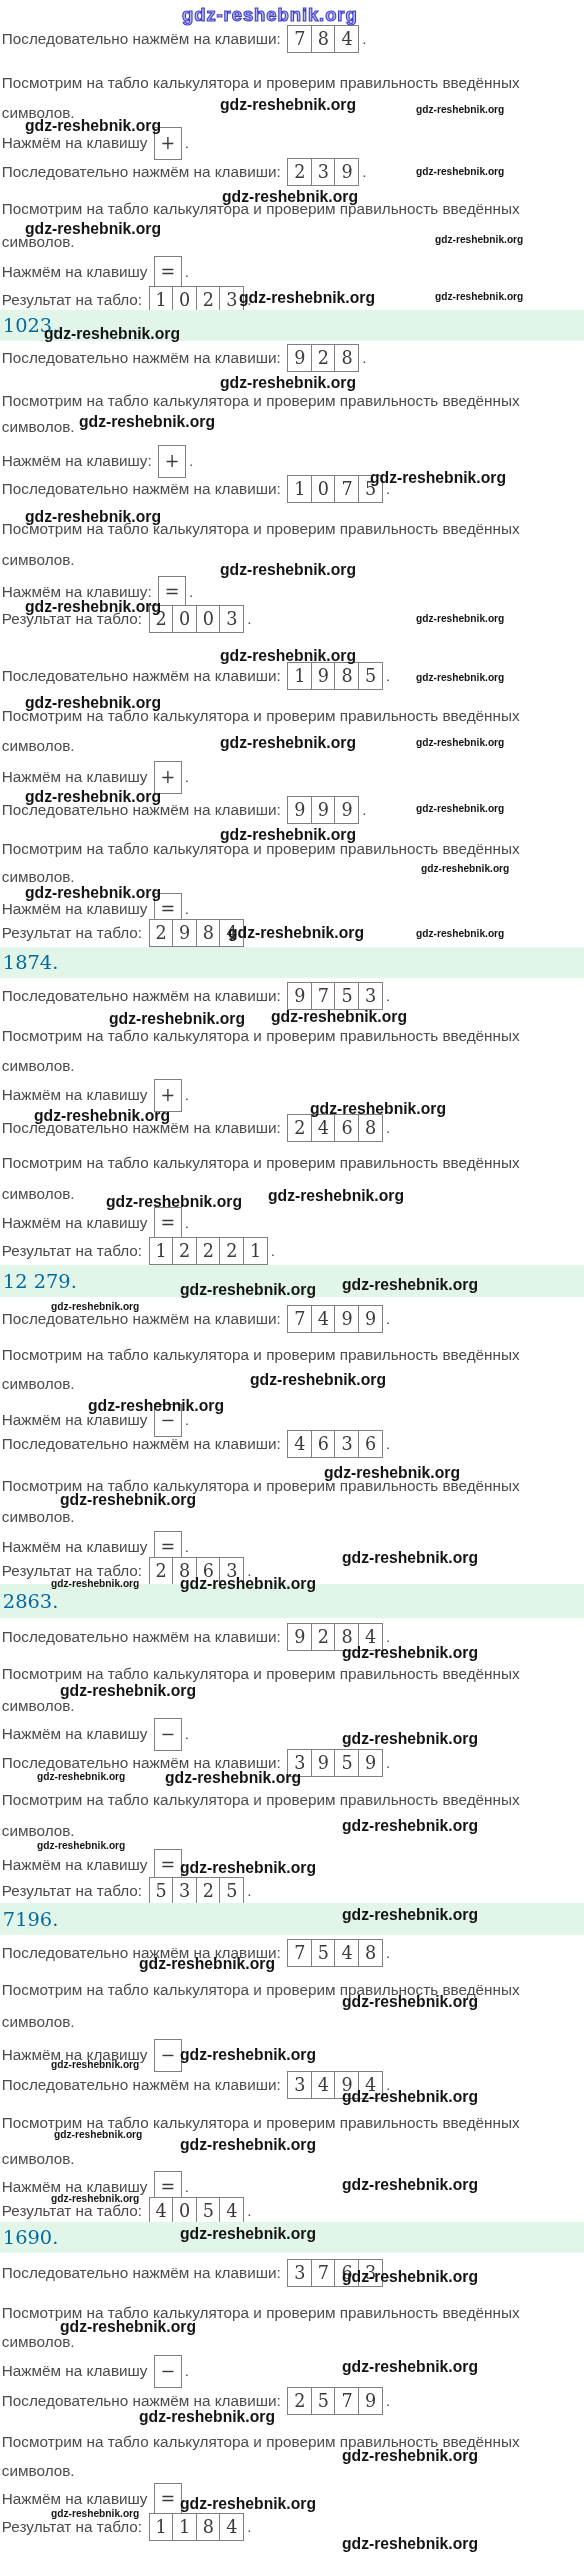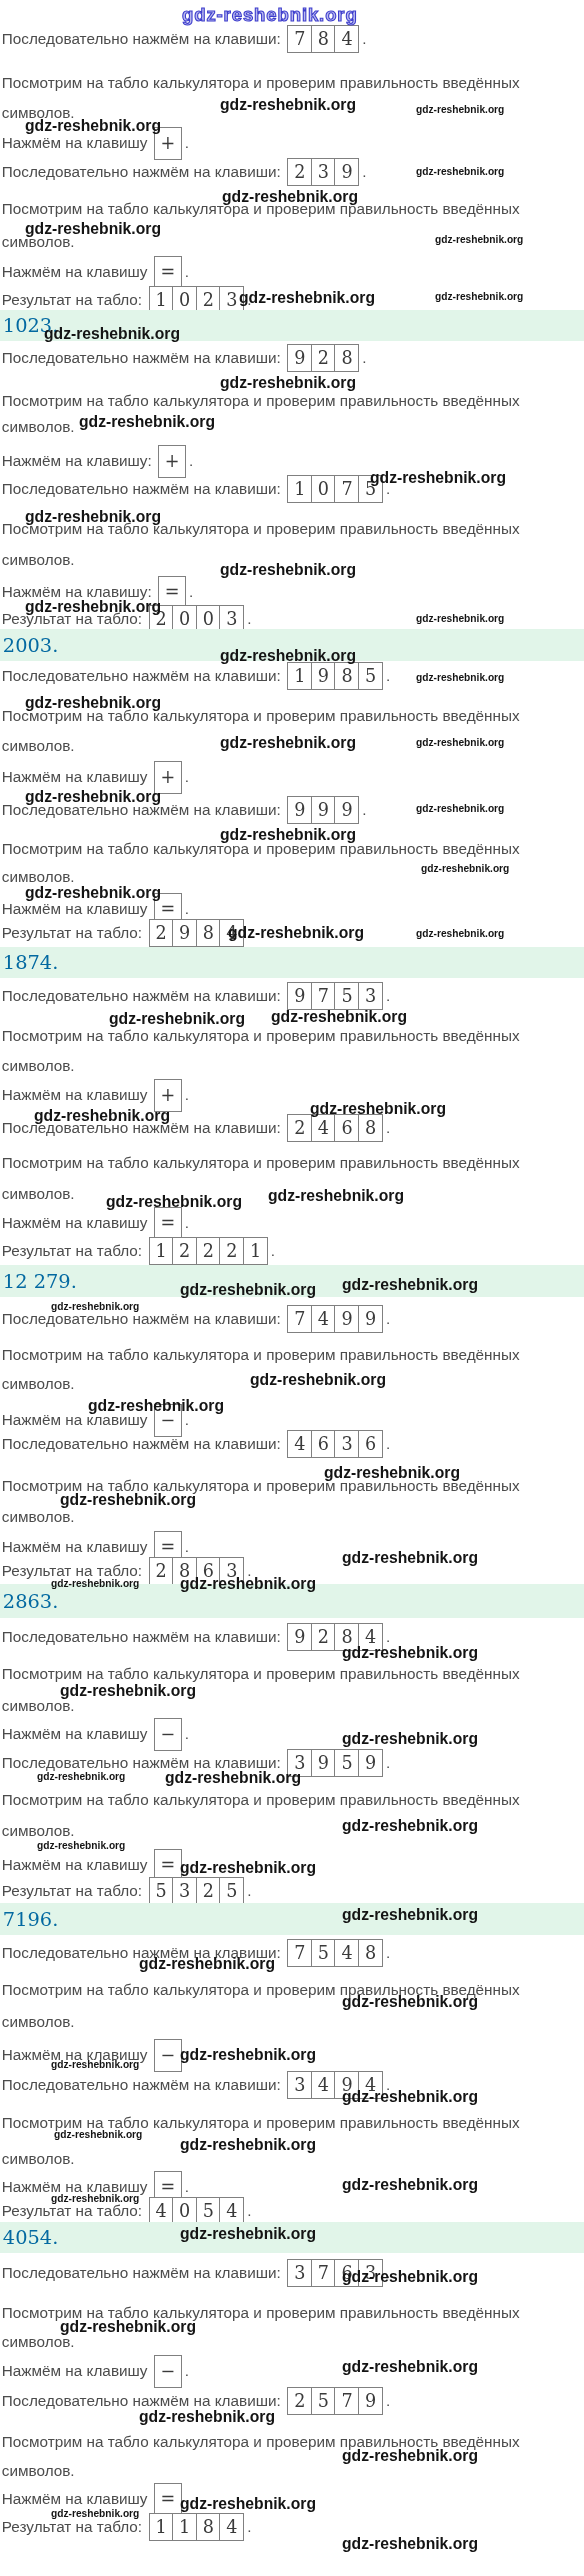--- a/index.html
+++ b/index.html
@@ -139,23 +139,20 @@
       <span>Результат на табло:</span>
       <span class="keys">
         <span class="cell">2</span>
         <span class="cell">0</span>
         <span class="cell">0</span>
         <span class="cell">3</span>
       </span>
       <span class="period">.</span>
     </div>
     <div class="wm wm-s" style="left: 416px; top: 613px;">gdz-reshebnik.org</div>
-    <div class="answer-bar" style="top: 629px; height: 32px;">
-      <span class="answer-text">2003.</span>
-    </div>
     <div class="wm wm-m" style="left: 220px; top: 647px;">gdz-reshebnik.org</div>
     <div class="line" style="top: 661px;">
       <span>Последовательно нажмём на клавиши:</span>
       <span class="keys">
         <span class="cell">1</span>
         <span class="cell">9</span>
         <span class="cell">8</span>
         <span class="cell">5</span>
       </span>
       <span class="period">.</span>
@@ -421,21 +418,21 @@
       <span>Результат на табло:</span>
       <span class="keys">
         <span class="cell">4</span>
         <span class="cell">0</span>
         <span class="cell">5</span>
         <span class="cell">4</span>
       </span>
       <span class="period">.</span>
     </div>
     <div class="answer-bar" style="top: 2222px; height: 31px;">
-      <span class="answer-text">4054.</span>
+      <span class="answer-text">1690.</span>
     </div>
     <div class="wm wm-m" style="left: 180px; top: 2225px;">gdz-reshebnik.org</div>
     <div class="line" style="top: 2258px;">
       <span>Последовательно нажмём на клавиши:</span>
       <span class="keys">
         <span class="cell">3</span>
         <span class="cell">7</span>
         <span class="cell">6</span>
         <span class="cell">3</span>
       </span>

